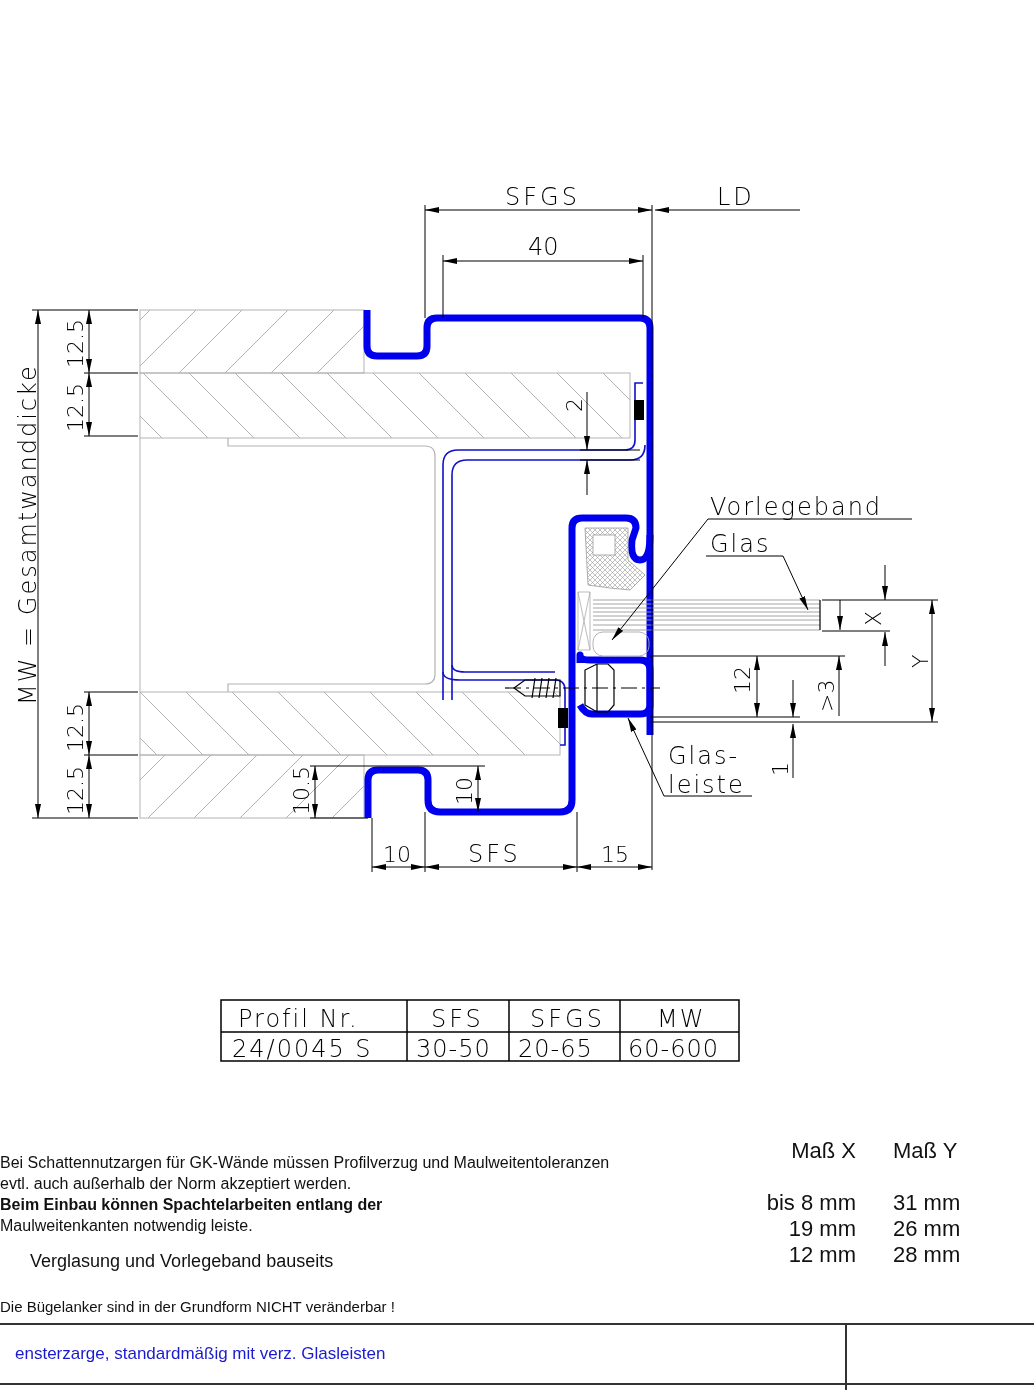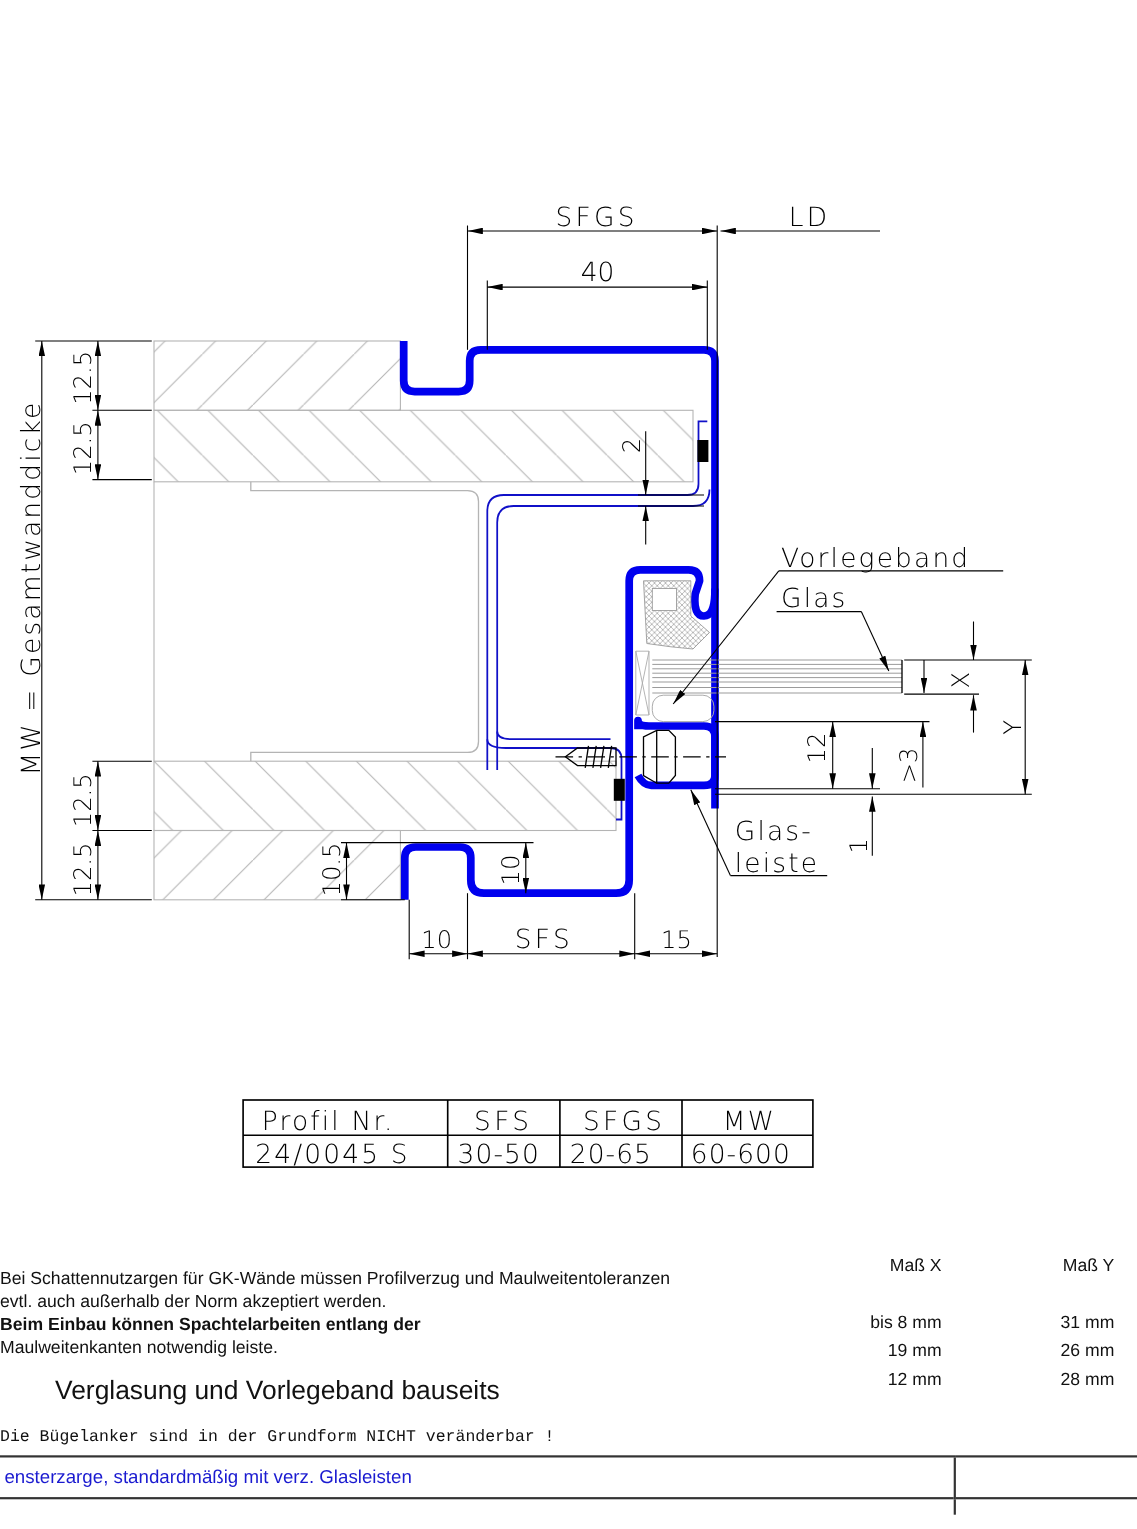--- a/index.html
+++ b/index.html
@@ -1,28 +1,28 @@
 <!DOCTYPE html>
 <html><head>
 <meta charset="utf-8">
 <style>
   html, body { margin:0; padding:0; background:#fff; }
   body { width:1034px; height:1390px; position:relative; overflow:hidden; font-family:"Liberation Sans", sans-serif; color:#000; }
   #drawing { position:absolute; left:0; top:0; width:1034px; height:1100px; }
   .cad { font-family:"DejaVu Sans", sans-serif; font-weight:200; }
   .note { position:absolute; left:0; font-size:16px; line-height:21px; color:#111; }
-  .note-big { position:absolute; left:50px; top:1251px; font-size:24px; color:#111; }
-  .warn { position:absolute; left:0; top:1298px; font-size:15px; color:#111;font-family:Liberation Mono, monospace; }
-  .mass { position:absolute; top:1138px; font-size:16px; line-height:26px; color:#111; }
+  .note-big { position:absolute; left:30px; top:1251px; font-size:18px; color:#111; }
+  .warn { position:absolute; left:0; top:1298px; font-size:15px; color:#111; }
+  .mass { position:absolute; top:1138px; font-size:22px; line-height:26px; color:#111; }
   .mass-x { left:740px; width:116px; text-align:right; }
-  .mass-y { left:893px; width:120px; text-align:right; }
+  .mass-y { left:893px; width:120px; text-align:left; }
   .mass .hdr { margin-bottom:26px; display:block; }
   .mass .row { display:block; }
   .bottom-table { position:absolute; left:0; top:1323px; width:1034px; border-collapse:collapse; }
-  .bottom-table td { border-top:2px solid #333; height:28px; padding:4px; font-size:17px; color:#1a1ad0; vertical-align:middle; }
+  .bottom-table td { border-top:2px solid #333; height:28px; padding:15px; font-size:17px; color:#1a1ad0; vertical-align:middle; }
   .bottom-table td.c2 { border-left:2px solid #333; width:157px; }
   .bottom-table tr.last td { height:6px; border-top:2px solid #333; }
 </style>
 </head>
 <body>
 
 <svg id="drawing" viewBox="0 0 1034 1100" xmlns="http://www.w3.org/2000/svg">
   <defs>
     <pattern id="hatchR" patternUnits="userSpaceOnUse" width="46" height="46" patternTransform="rotate(0)">
       <line x1="0" y1="46" x2="46" y2="0" stroke="#b4b4b4" stroke-width="1"></line>

